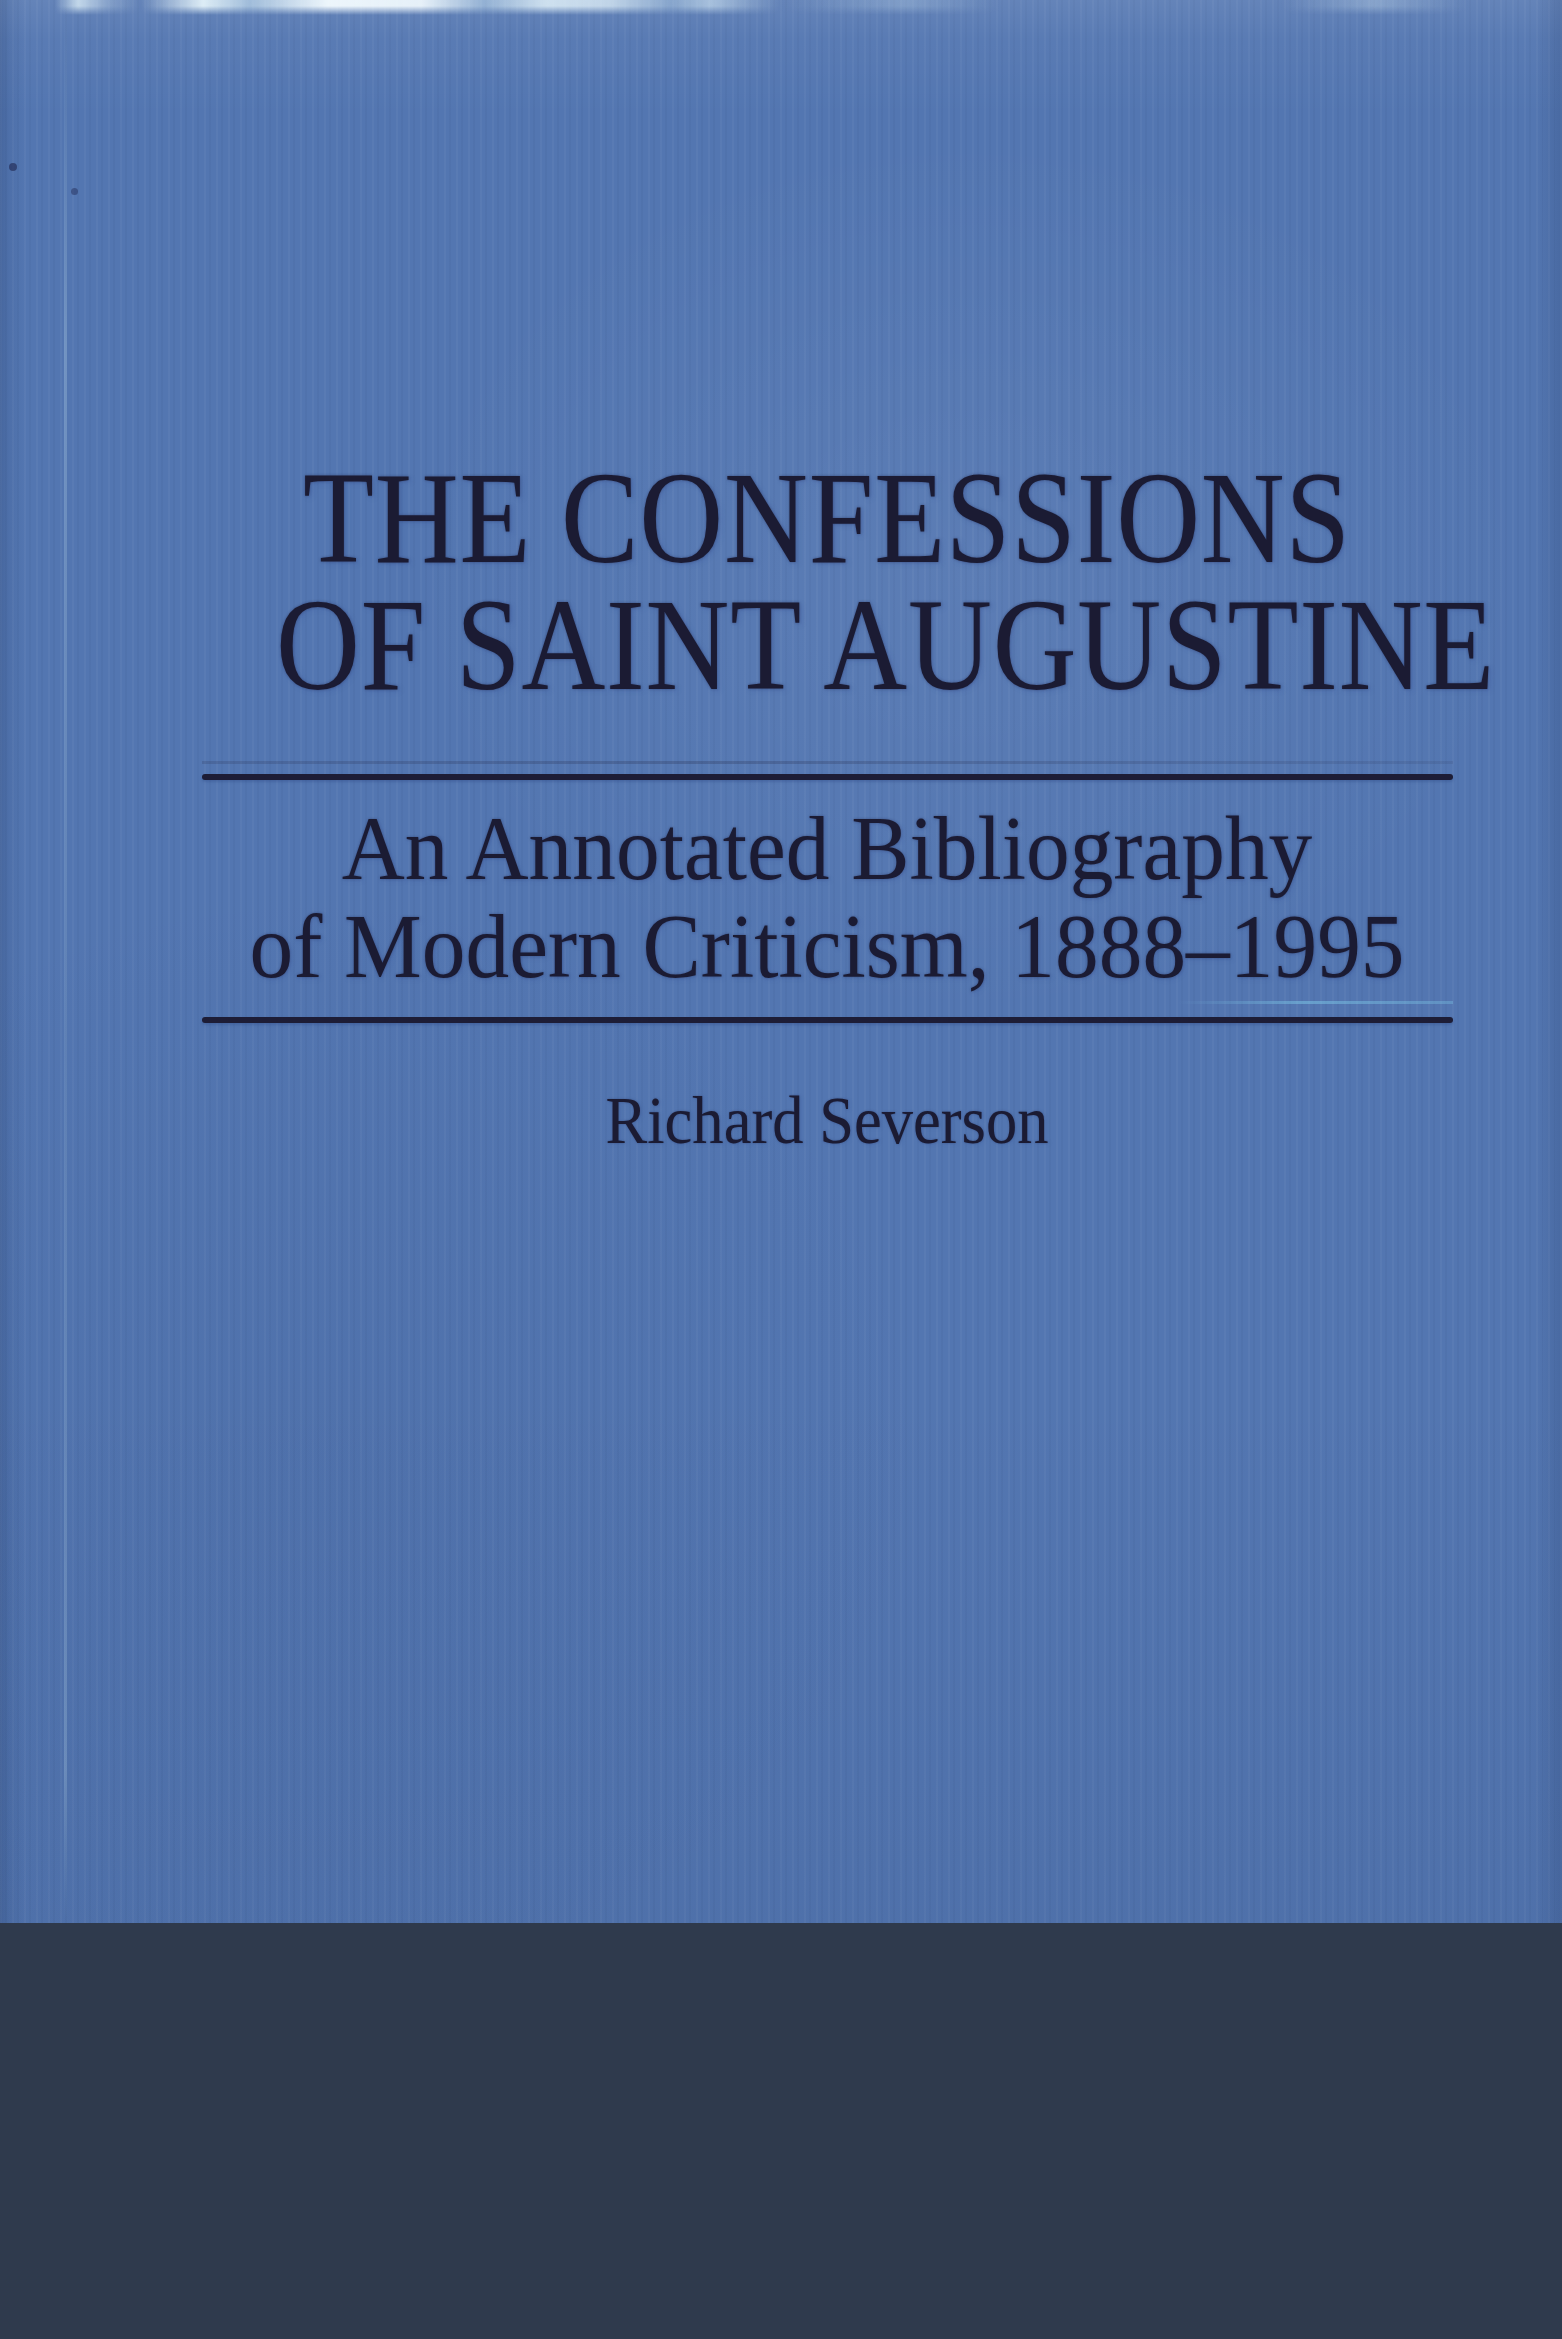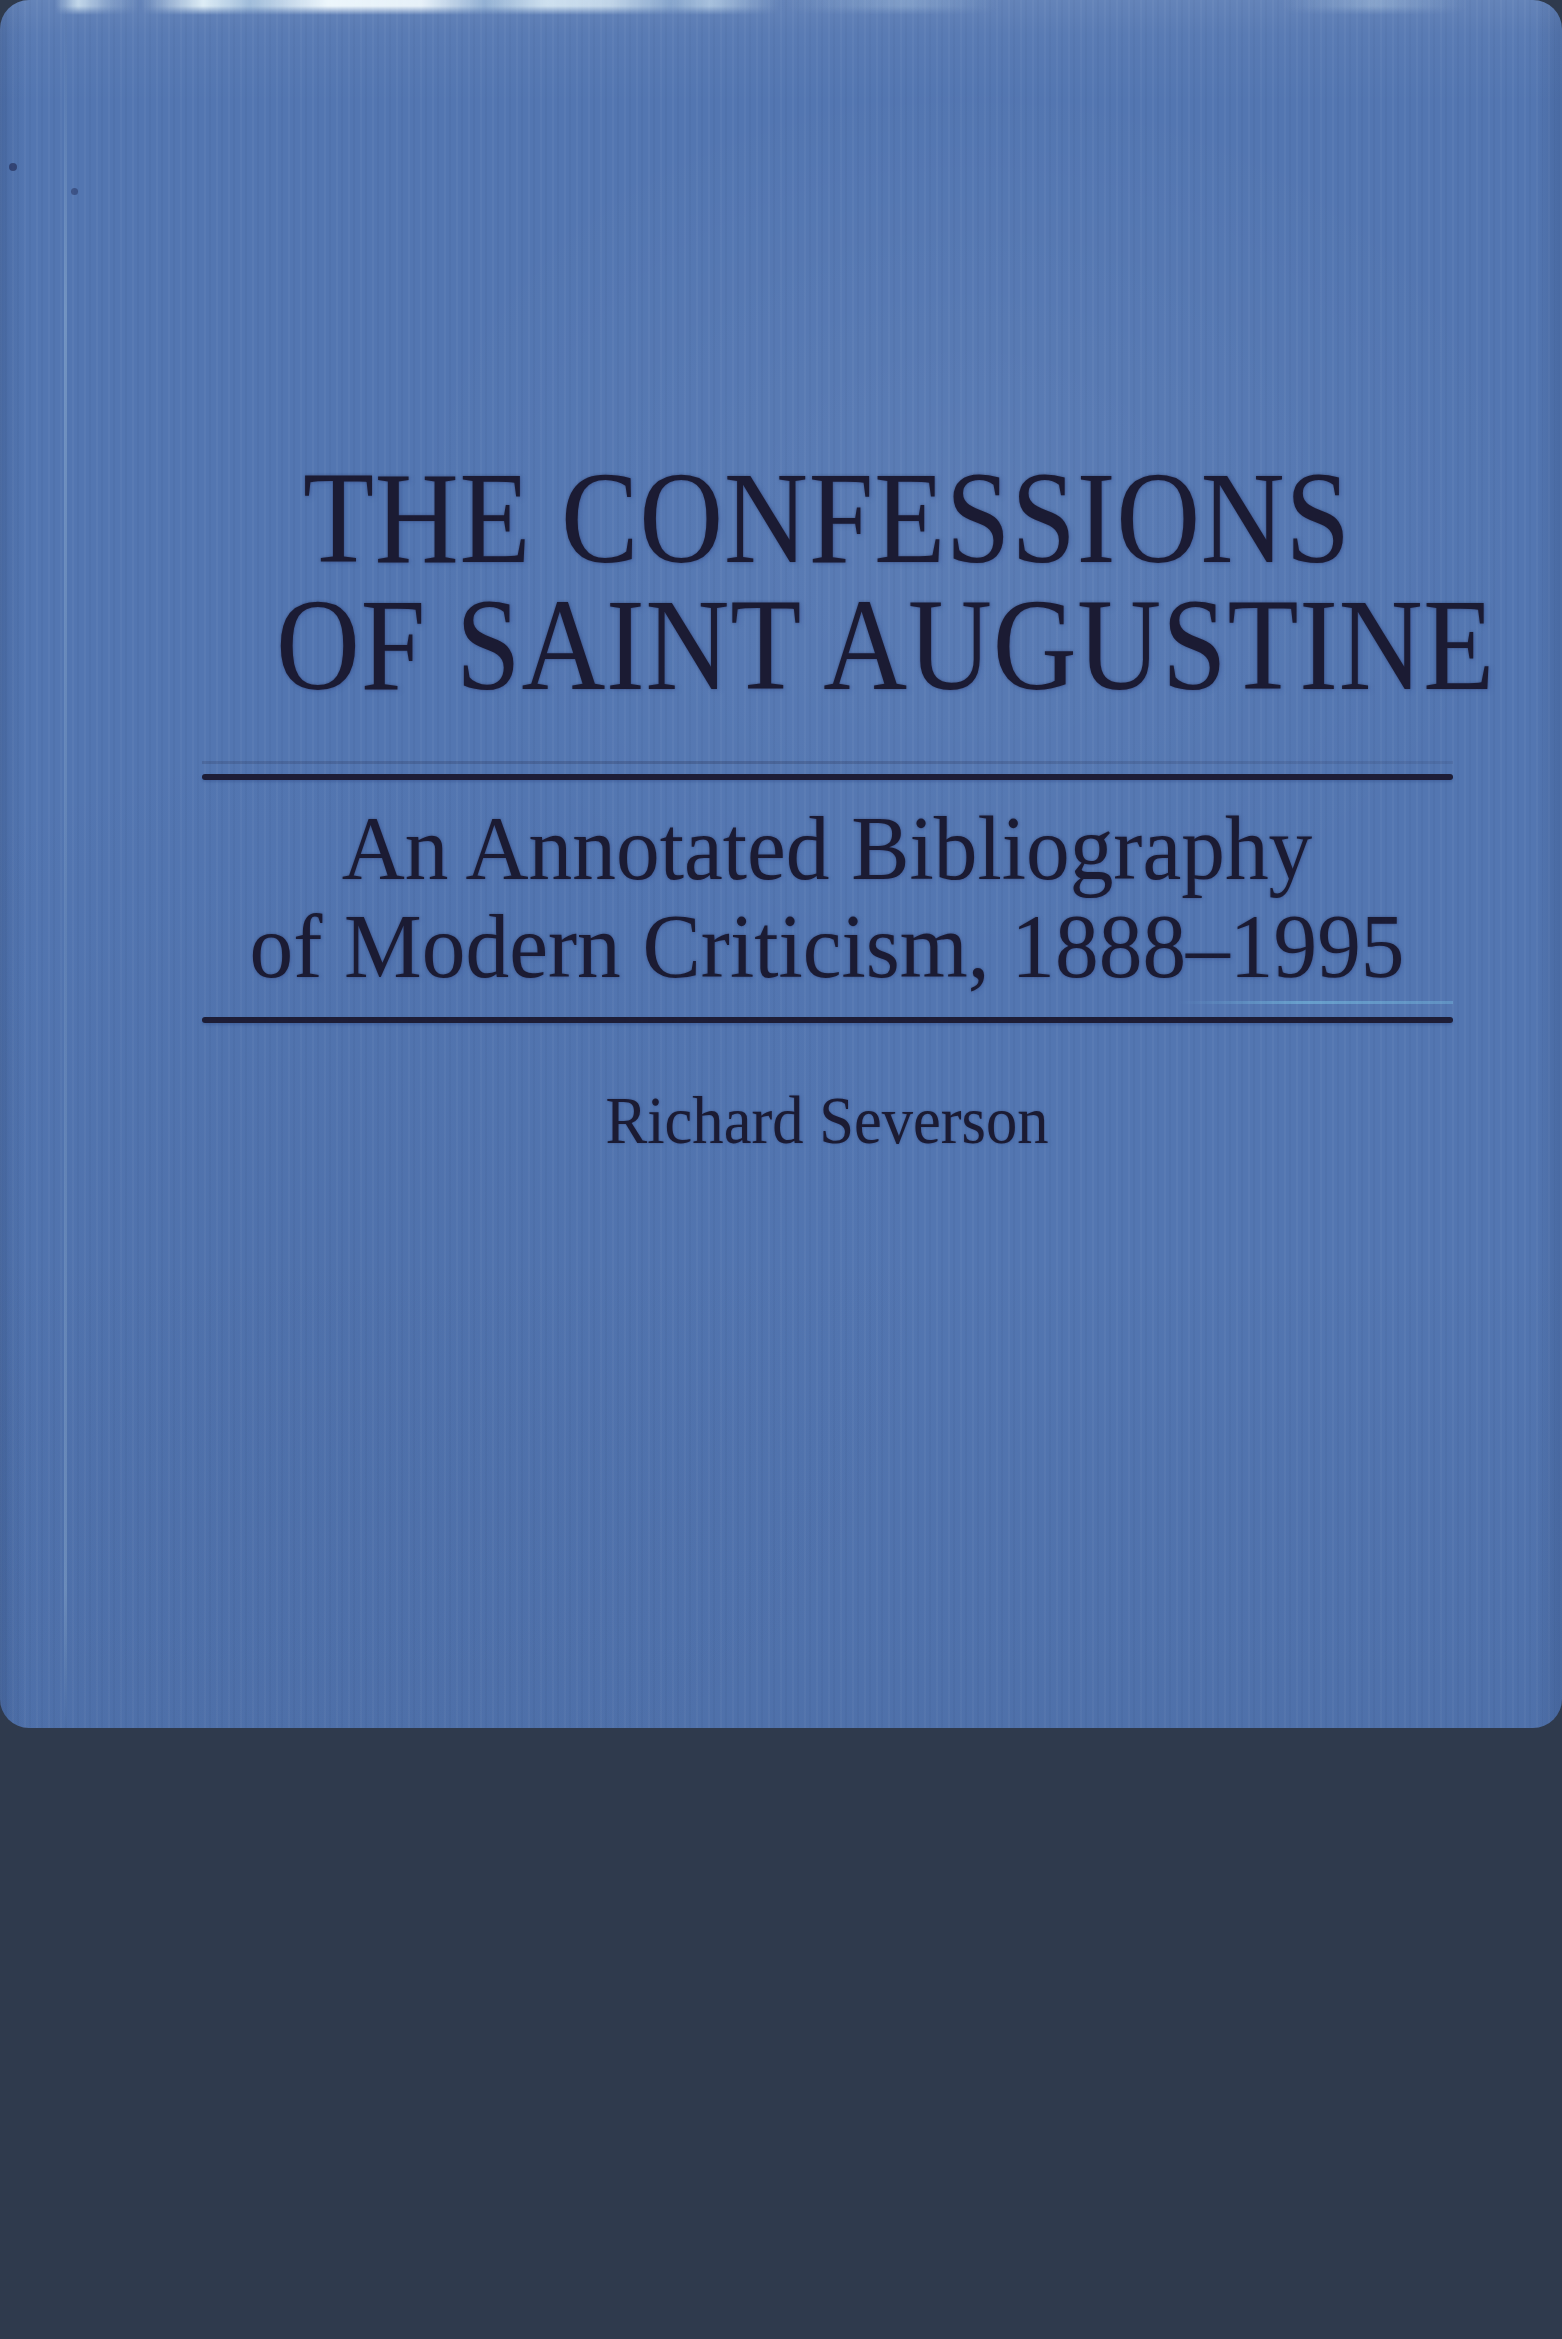--- a/index.html
+++ b/index.html
@@ -1,33 +1,32 @@
 <!DOCTYPE html>
 <html style="--bg: #5376b1; --ink: #1b1b33; --rule: #1d1d36;font-size:14.6px"><head>
 <meta charset="utf-8">
 <style>
   html,body{margin:0;padding:0;}
   body{background:#2f3a4d;}
   .cover{
     position:relative;
-    width:1562px;height:1728px;
+    width:1562px;height:1923px;
     overflow:hidden;
     background-color:var(--bg,#5376b1);
     background-image:
       linear-gradient(180deg, rgba(255,255,255,.10) 0%, rgba(255,255,255,.04) 2%, rgba(255,255,255,0) 6%, rgba(255,255,255,0) 72%, rgba(10,25,60,.06) 100%),
       radial-gradient(822px 640px at 62% 30%, rgba(255,255,255,.05), rgba(255,255,255,0) 70%),
       radial-gradient(914px 822px at 20% 75%, rgba(20,40,85,.06), rgba(0,0,0,0) 70%),
       repeating-linear-gradient(90deg,
         rgba(255,255,255,.035) 0px, rgba(255,255,255,.035) 1.8px,
         rgba(0,0,0,0) 1.8px, rgba(0,0,0,0) 5.5px,
         rgba(15,35,75,.045) 5.5px, rgba(15,35,75,.045) 7.3px,
         rgba(0,0,0,0) 7.3px, rgba(0,0,0,0) 12px);
     font-family:"Liberation Serif","DejaVu Serif",serif;
     color:var(--ink,#1b1b33);
-    border-radius:29px;
   }
   .texture{
     position:absolute;inset:0;pointer-events:none;
     background:linear-gradient(90deg,
       rgba(18,38,80,.20) 0px, rgba(18,38,80,.08) 9.1px, rgba(0,0,0,0) 25.6px,
       rgba(0,0,0,0) 1535px, rgba(18,38,80,.10) 1553px, rgba(18,38,80,.16) 1562px);
   }
   .top-edge{
     position:absolute;top:0;left:0;right:0;height:14.6px;
     background:linear-gradient(90deg,

